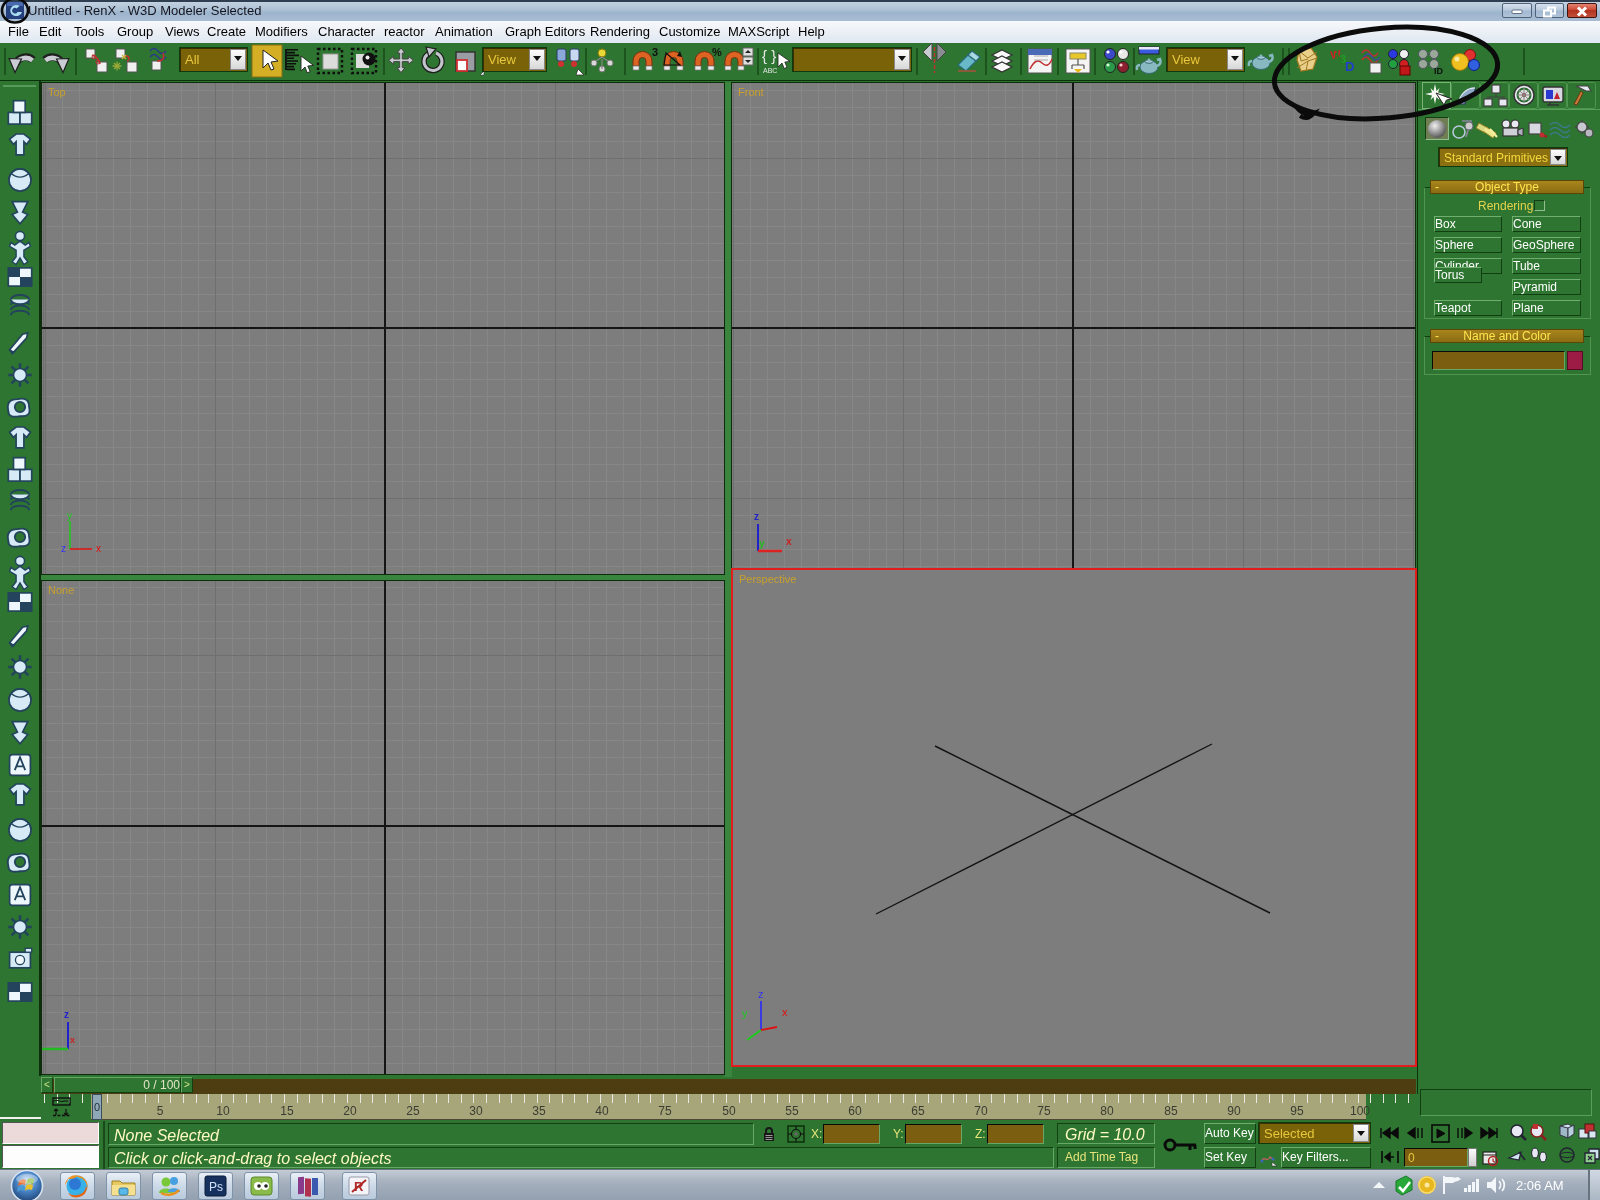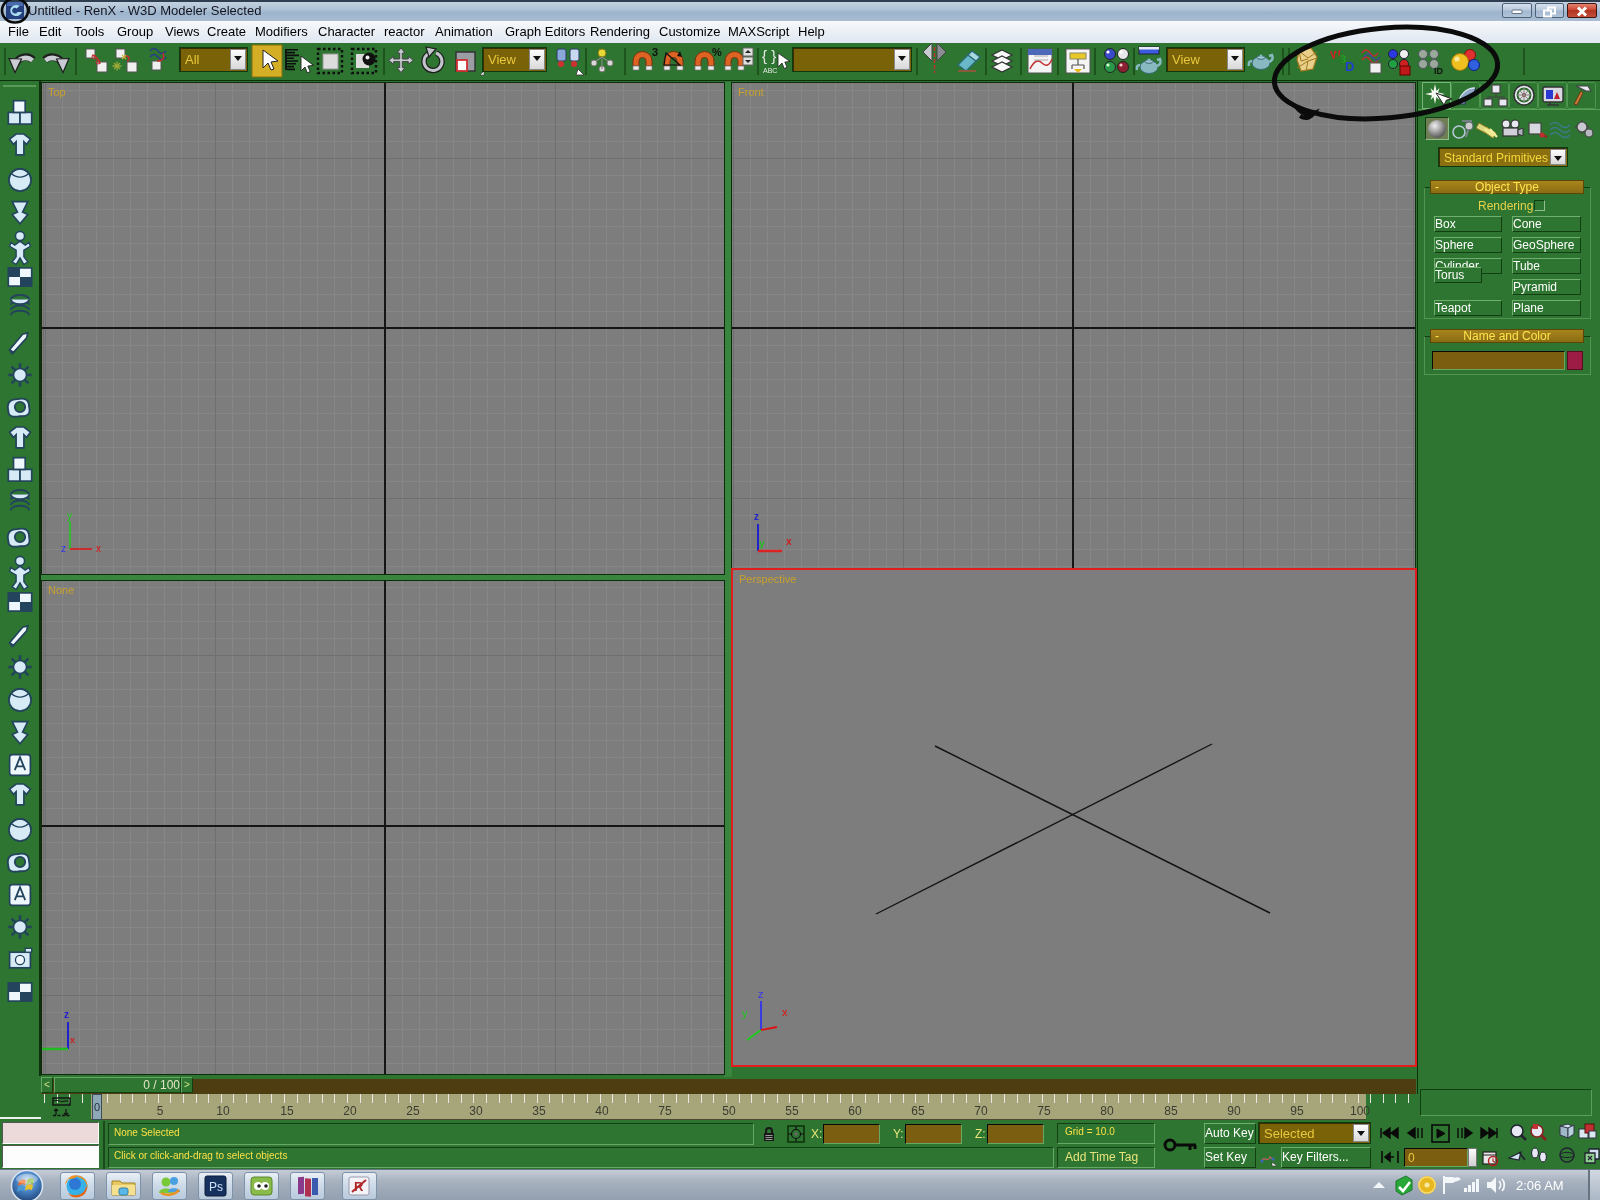--- a/index.html
+++ b/index.html
@@ -35,21 +35,21 @@
 .rollhdr { position:absolute; height:14px; background:linear-gradient(#a8851c,#8a6c12); border:1px solid #5a4708;
   font-size:12px; color:#ffe44e; text-align:center; }
 .gbtn { position:absolute; background:#2d7530; border-top:1px solid #6fae6f; border-left:1px solid #6fae6f;
   border-bottom:1px solid #123f12; border-right:1px solid #123f12; color:#ffffff; font-size:12px; text-align:left; }
 .rollbox { position:absolute; border:1px solid #51954f; border-top:1px solid #123f12; }
 
 .olivefield { position:absolute; background:#7b5e10; border-top:1px solid #0a0a0a; border-left:1px solid #0a0a0a;
   border-bottom:1px solid #67a867; border-right:1px solid #67a867; }
 .sunken { border-top:1px solid #133f13; border-left:1px solid #133f13; border-bottom:1px solid #67a867; border-right:1px solid #67a867; }
 .ylabel { color:#e8e47c; font-size:12px; position:absolute; }
-.ytext { color:#fde047; font-size:10px; position:absolute; }
+.ytext { color:#fef9c3; font-size:16px; position:absolute;font-style:italic; }
 
 #taskbar { position:absolute; left:0; top:1169px; width:1600px; height:31px;
   background:linear-gradient(#c4ccd6,#a6b0be 40%,#93a0b0); border-top:1px solid #6a7684; }
 .tbtn { position:absolute; top:2px; width:35px; height:28px; border:1px solid #7e93a9; border-radius:3px;
   background:linear-gradient(#e9eff6,#ccd9e7 50%,#b9cadc); }
 </style>
 </head>
 <body>
 <div id="titlebar">
   <svg class="abs" style="left:5px;top:0px" width="20" height="21" viewBox="0 0 20 21">

